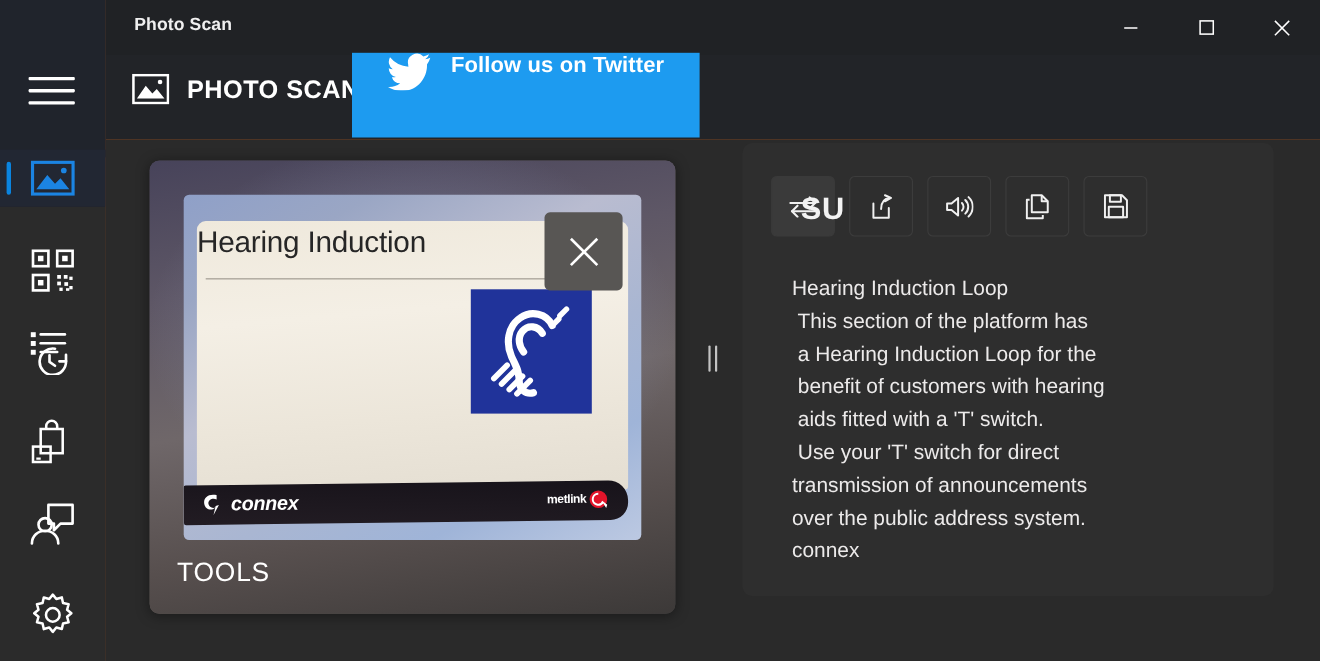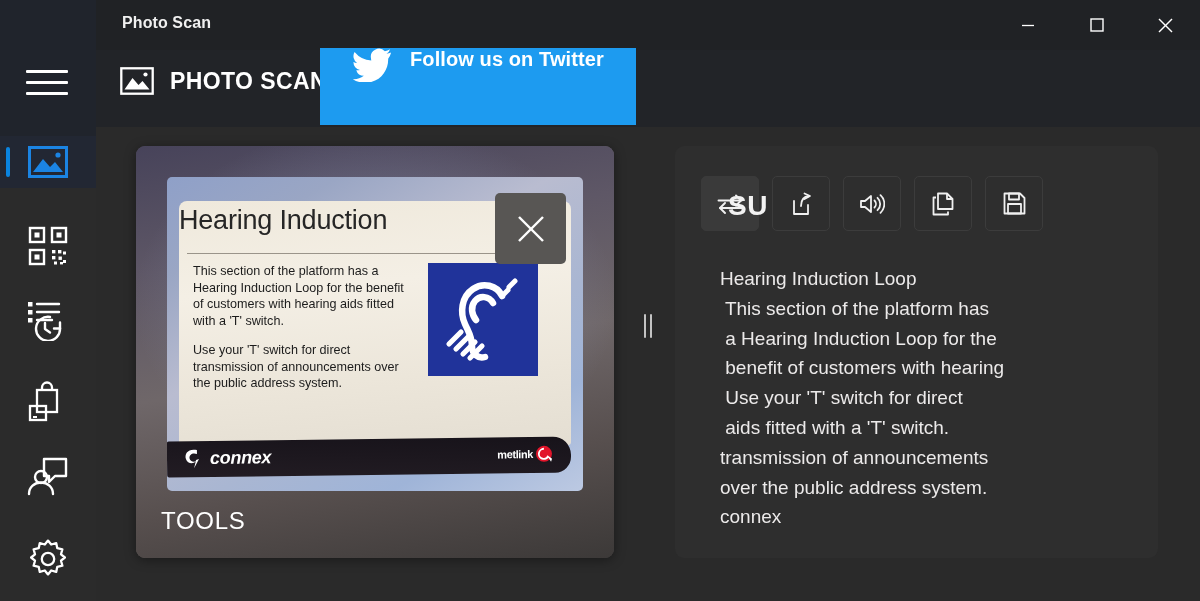--- a/index.html
+++ b/index.html
@@ -243,21 +243,21 @@
     cursor: col-resize;
     z-index: 9;
   }
   .splitter i {
     display: block; width: 2px; height: 24px;
     background: #c3c3c3; border-radius: 1px;
   }
 
   
   .result-panel {
-    position: absolute; left: 675px; top: 146px;
+    position: absolute; left: 675px; top: 130px;
     width: 483px; height: 412px;
     background: #2e2e2e;
     border-radius: 9px;
     z-index: 8;
   }
   .result-toolbar {
     position: absolute; left: 26px; top: 30px;
     display: flex; gap: 13px;
     z-index: 10;
   }
@@ -424,24 +424,20 @@
 
   <div class="workarea"></div>
 
   <div class="photo-card">
     <div class="photo-blurframe"></div>
 
     <div class="sign">
       <div class="sign-plate">
         <div class="sign-title">Hearing Induction</div>
         <div class="sign-rule"></div>
-        <div class="sign-body">
-          <p>This section of the platform has a Hearing Induction Loop for the benefit of customers with hearing aids fitted with a 'T' switch.</p>
-          <p>Use your 'T' switch for direct transmission of announcements over the public address system.</p>
-        </div>
         <div class="sign-logo">
           <svg width="88" height="92" viewBox="0 0 88 92">
             <g stroke="#ffffff" fill="none" stroke-width="6.5" stroke-linecap="round">
               <path d="M63 22 C58 11 44 8 34 15 C22 23 21 39 26 50 C30 59 33 63 33 72 C33 80 39 85 46 83"></path>
               <path d="M54 29 C50 22 41 21 36 27 C31 33 33 41 37 46"></path>
             </g>
             <g stroke="#ffffff" stroke-width="5.2" stroke-linecap="round">
               <line x1="10" y1="70" x2="22" y2="58"></line>
               <line x1="17" y1="75" x2="29" y2="63"></line>
               <line x1="24" y1="80" x2="36" y2="68"></line>
@@ -533,21 +529,21 @@
 
     </div>
 
     <div class="su-overlay">SU</div>
 
     <div class="result-text">
       <div class="rline">Hearing Induction Loop</div>
       <div class="rline"> This section of the platform has</div>
       <div class="rline"> a Hearing Induction Loop for the</div>
       <div class="rline"> benefit of customers with hearing</div>
+      <div class="rline"> aids fitted with a 'T' switch.</div>
       <div class="rline"> Use your 'T' switch for direct</div>
-      <div class="rline"> aids fitted with a 'T' switch.</div>
       <div class="rline">transmission of announcements</div>
       <div class="rline">over the public address system.</div>
       <div class="rline">connex</div>
     </div>
   </div>
 
 </div>
 
 </body></html>

